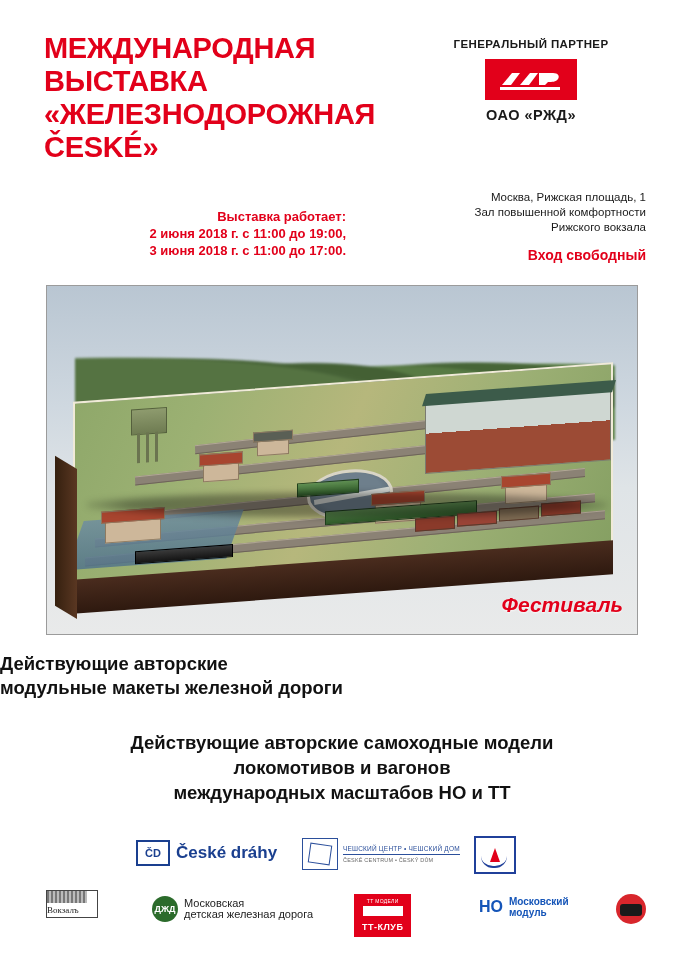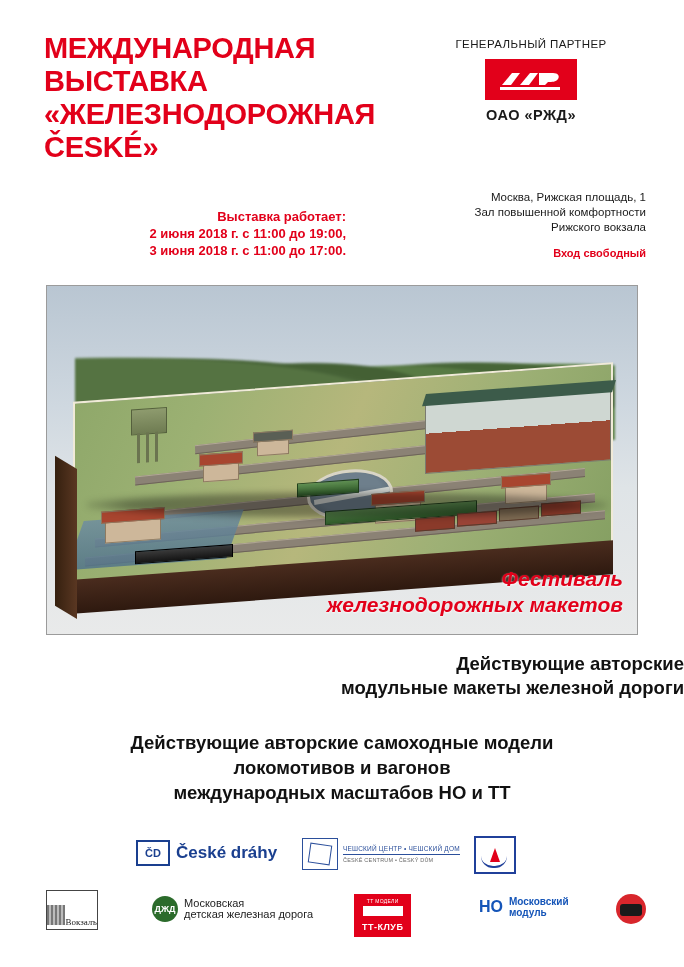--- a/index.html
+++ b/index.html
@@ -68,21 +68,21 @@
   
   .partner-block {
     position: absolute;
     right: 38px;
     top: 38px;
     width: 230px;
     text-align: center;
   }
   .partner-label {
     font-size: 11.5px;
-    font-weight: normal;
+    font-weight: bold;
     letter-spacing: 0.4px;
     color: #1a1a1a;
   }
   .rzd-logo {
     margin: 9px auto 0 auto;
     width: 92px;
     height: 41px;
     background: #e2001a;
     display: flex;
     align-items: center;
@@ -103,21 +103,21 @@
     width: 260px;
     text-align: right;
   }
   .address-line {
     font-size: 11.5px;
     line-height: 15px;
     color: #1a1a1a;
   }
   .free-entry {
     margin-top: 12px;
-    font-size: 11px;
+    font-size: 14px;
     font-weight: bold;
     color: #e2001a;
   }
 
   
   .photo-frame {
     position: absolute;
     left: 46px;
     top: 285px;
     width: 592px;
@@ -282,21 +282,21 @@
     font-size: 21px;
     line-height: 26px;
     text-shadow: 0 1px 2px rgba(255,255,255,.8);
   }
 
   
   .desc1 {
     position: absolute;
     left: 0; top: 652px;
     width: 684px;
-    text-align: right;
+    text-align: left;
     font-weight: bold;
     font-size: 18.5px;
     line-height: 24px;
     color: #111;
   }
   .desc2 {
     position: absolute;
     left: 0; top: 730px;
     width: 684px;
     text-align: center;
@@ -369,23 +369,23 @@
     border-right: 5px solid transparent;
     border-bottom: 14px solid #e2001a;
   }
   .pskc .arc {
     position:absolute; left: 5px; bottom: 4px;
     width: 26px; height: 10px;
     border-bottom: 2px solid #20409a;
     border-radius: 0 0 40px 40px;
   }
   .vokzal {
-    width: 52px; height: 40px;
+    width: 52px; height: 28px;
     border: 1px solid #444;
-    display:flex; flex-direction:row; align-items:flex-end; justify-content:flex-end;
+    display:flex; flex-direction:column; align-items:flex-start; justify-content:flex-end;
     font-family: "Liberation Serif", serif;
     font-size: 9px;
     color: #222;
     padding-bottom: 2px;
     box-sizing: border-box;
   }
   .vokzal .pic {
     width: 40px; height: 20px;
     background: repeating-linear-gradient(90deg,#777 0 2px,#bbb 2px 4px);
     margin-bottom: 2px;
@@ -519,21 +519,20 @@
           <div class="wagon" style="left:424px; top:136px; width:38px; background:#7d6a52;"></div>
           <div class="wagon" style="left:466px; top:134px; width:38px; background:#8a3a2a;"></div>
         </div>
         <div class="board-front"></div>
         <div class="board-side"></div>
       </div>
       <div class="board-shadow"></div>
 
       <div class="festival">
         <div>Фестиваль</div>
-        <div>железнодорожных макетов</div>
       </div>
     </div>
   </div>
 
   <div class="desc1">
     <div>Действующие авторские</div>
     <div>модульные макеты железной дороги</div>
   </div>
 
   <div class="desc2">

